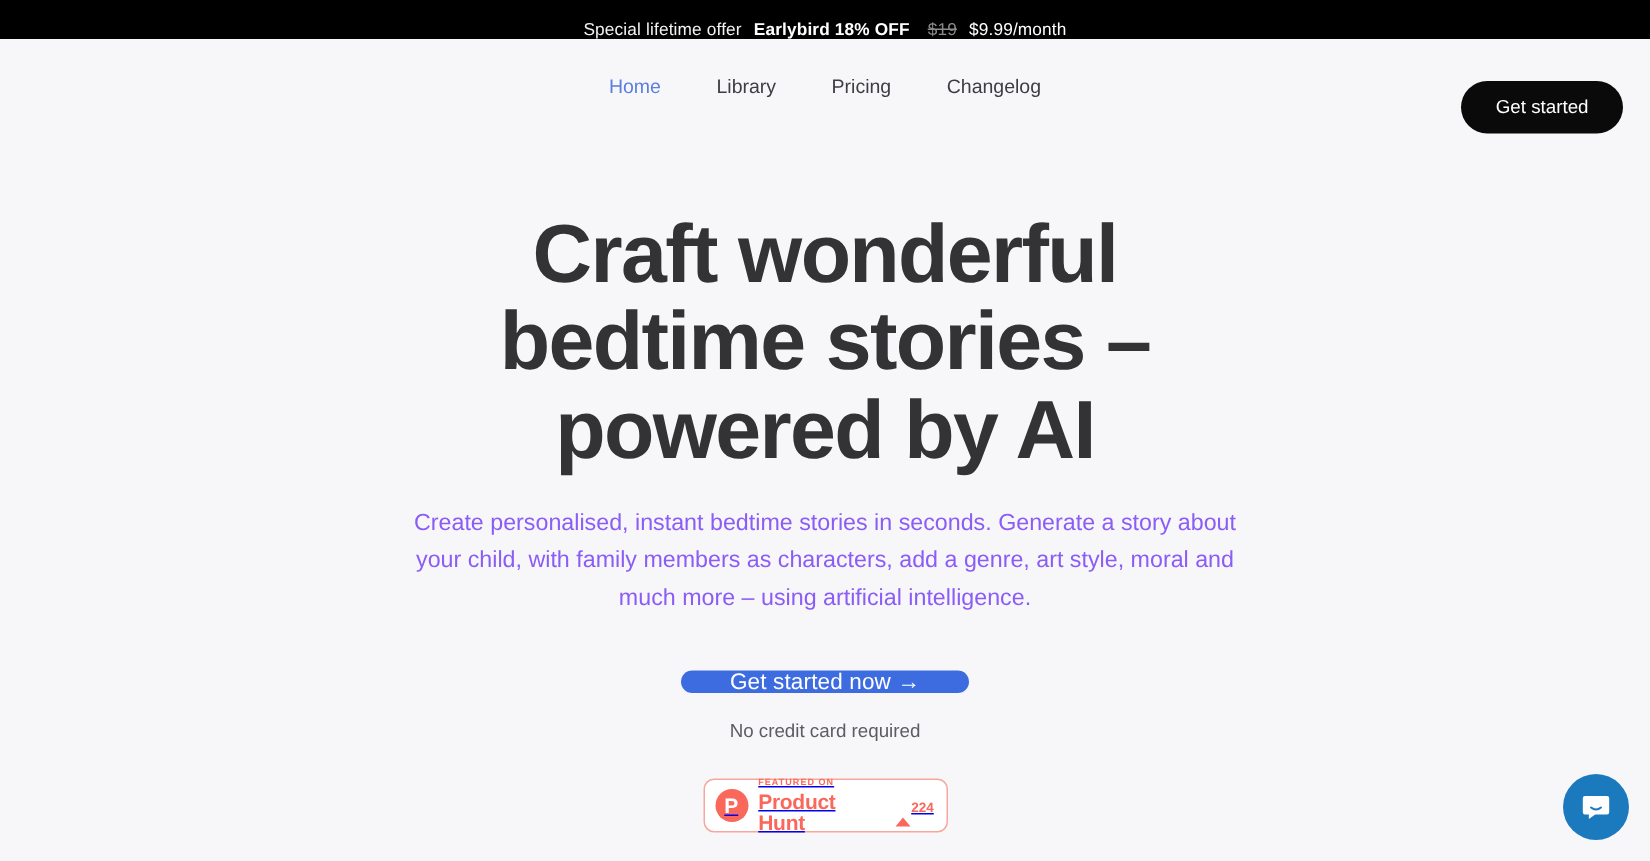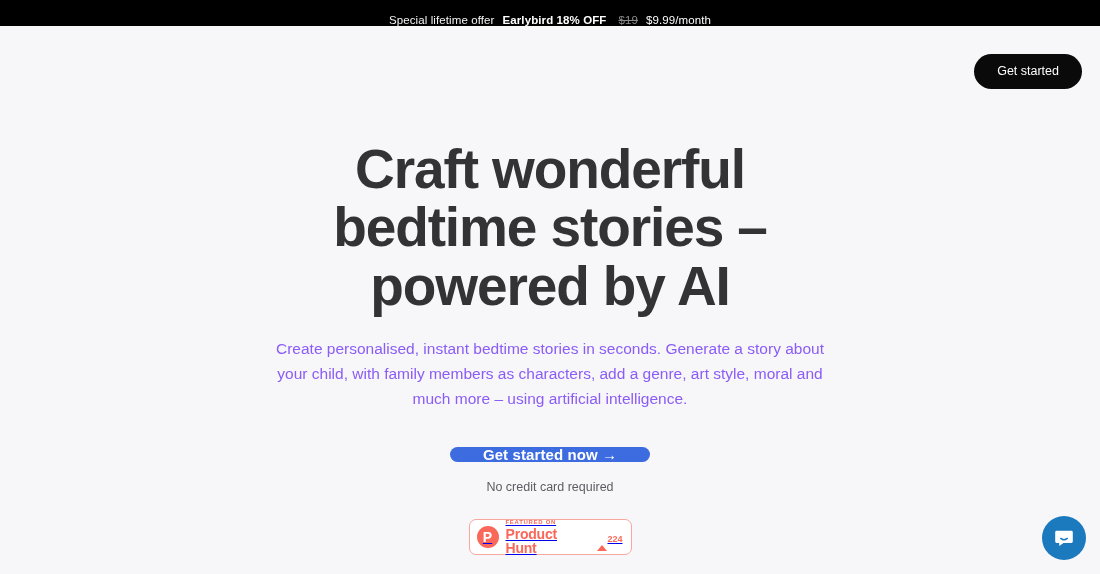--- a/index.html
+++ b/index.html
@@ -121,21 +121,21 @@
   }
 
   .hero-actions { margin-top: 34px; }
 
   .primary-cta {
     background: #3d6ce0;
     color: #ffffff;
     border: none;
     border-radius: 26px;
     font-size: 15px;
-    font-weight: 700;
+    font-weight: 400;
     font-family: inherit;
     padding: 0 33px;
     cursor: pointer;
     line-height: 1;
     letter-spacing: 0.1px;
   }
 
   .cta-note {
     margin-top: 16px;
     font-size: 12.5px;
@@ -222,20 +222,26 @@
 <div class="promo-banner">
   <span class="promo-label">Special lifetime offer</span>
   <span class="promo-deal">Earlybird 18% OFF</span>
   <span class="promo-old">$19</span>
   <span class="promo-new">$9.99/month</span>
 </div>
 
 <header class="site-header">
 
 
+  <nav class="main-nav">
+    <a href="#" class="nav-link active">Home</a>
+    <a href="#" class="nav-link">Library</a>
+    <a href="#" class="nav-link">Pricing</a>
+    <a href="#" class="nav-link">Changelog</a>
+  </nav>
 
   <button class="header-cta">Get started</button>
 </header>
 
 <main class="hero">
 
   <h1 class="hero-title">Craft wonderful bedtime stories – powered by AI</h1>
 
   <p class="hero-subtitle">Create personalised, instant bedtime stories in seconds. Generate a story about your child, with family members as characters, add a genre, art style, moral and much more – using artificial intelligence.</p>
 

